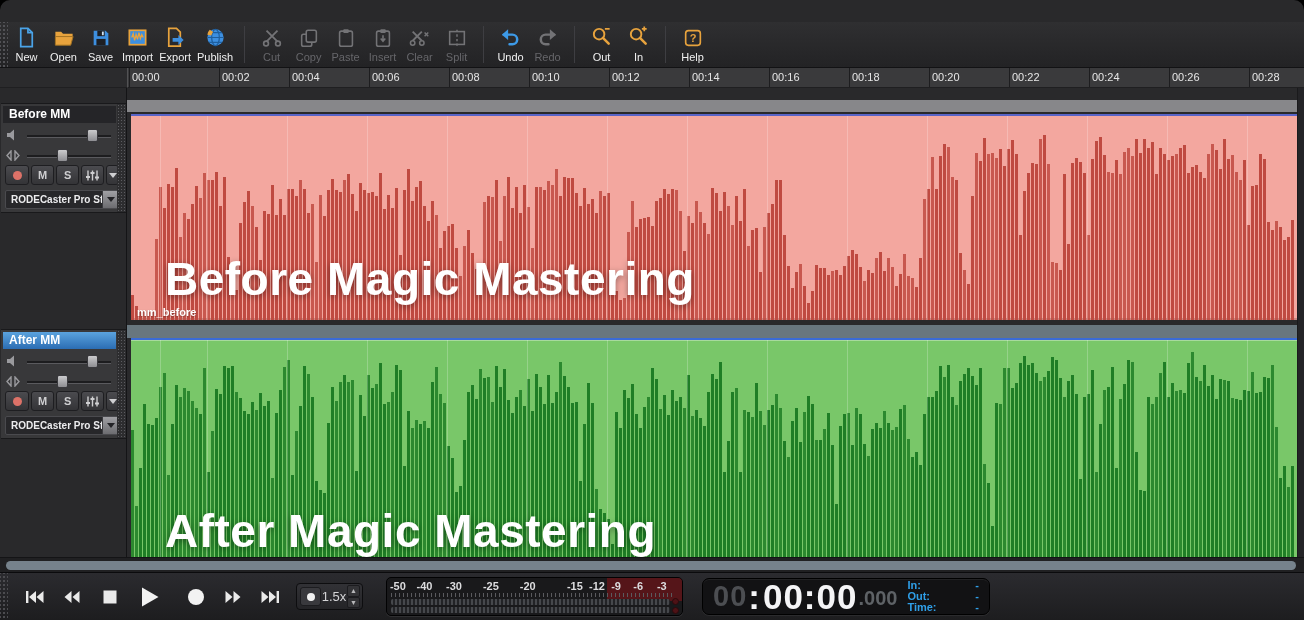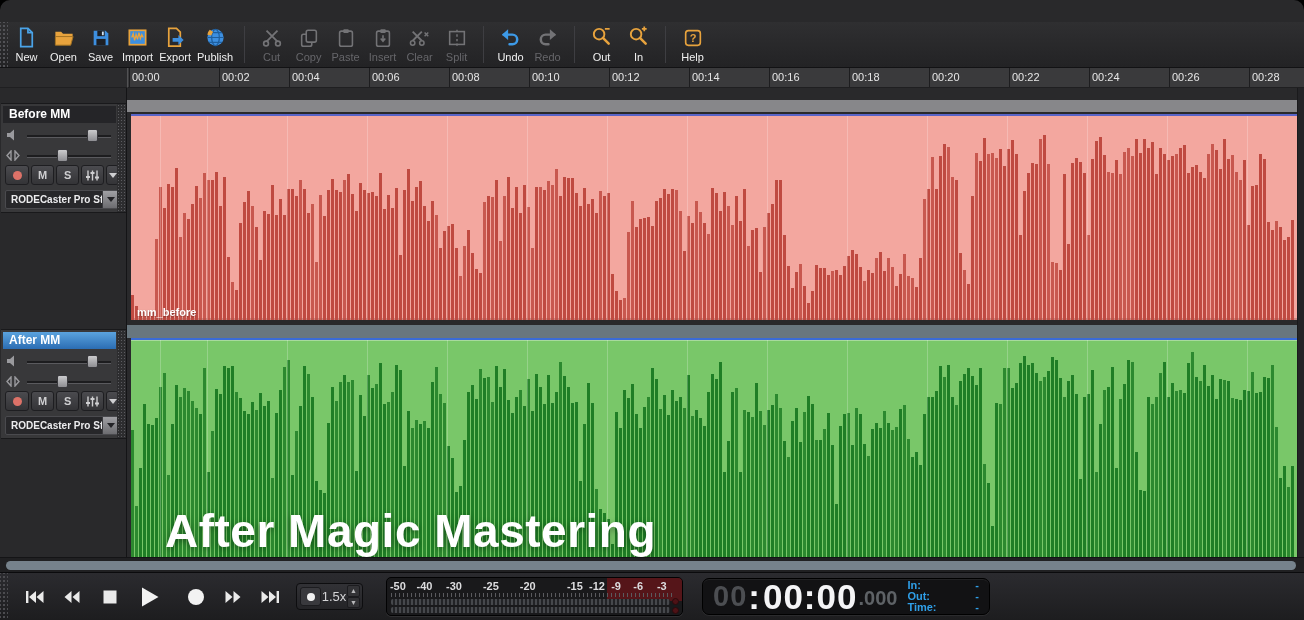--- a/index.html
+++ b/index.html
@@ -679,20 +679,21 @@
           <i style="height: 78.9%;"></i>
           <i style="height: 48.2%;"></i>
           <i style="height: 44.2%;"></i>
           <i style="height: 48.6%; opacity: 0.85;"></i>
           <i style="height: 45.5%;"></i>
           <i style="height: 39%;"></i>
           <i style="height: 40.5%;"></i>
           <i style="height: 48.9%;"></i>
         </div>
       <div class="gridlines"></div>
+      <div class="overlay-text ov1">Before Magic Mastering</div>
       <div class="clip-label">mm_before</div>
     </div>
     <div class="lane-strip strip2"></div>
     <div class="clip clip2" style="background: rgb(121, 199, 105); border-top-color: rgb(58, 107, 214);">
       <div data-wave="1" style="color: rgb(31, 126, 38);">
           <i style="height: 62.9%; opacity: 0.85;"></i>
           <i style="height: 31.6%; opacity: 0.85;"></i>
           <i style="height: 47%;"></i>
           <i style="height: 73.5%;"></i>
           <i style="height: 65.2%;"></i>

